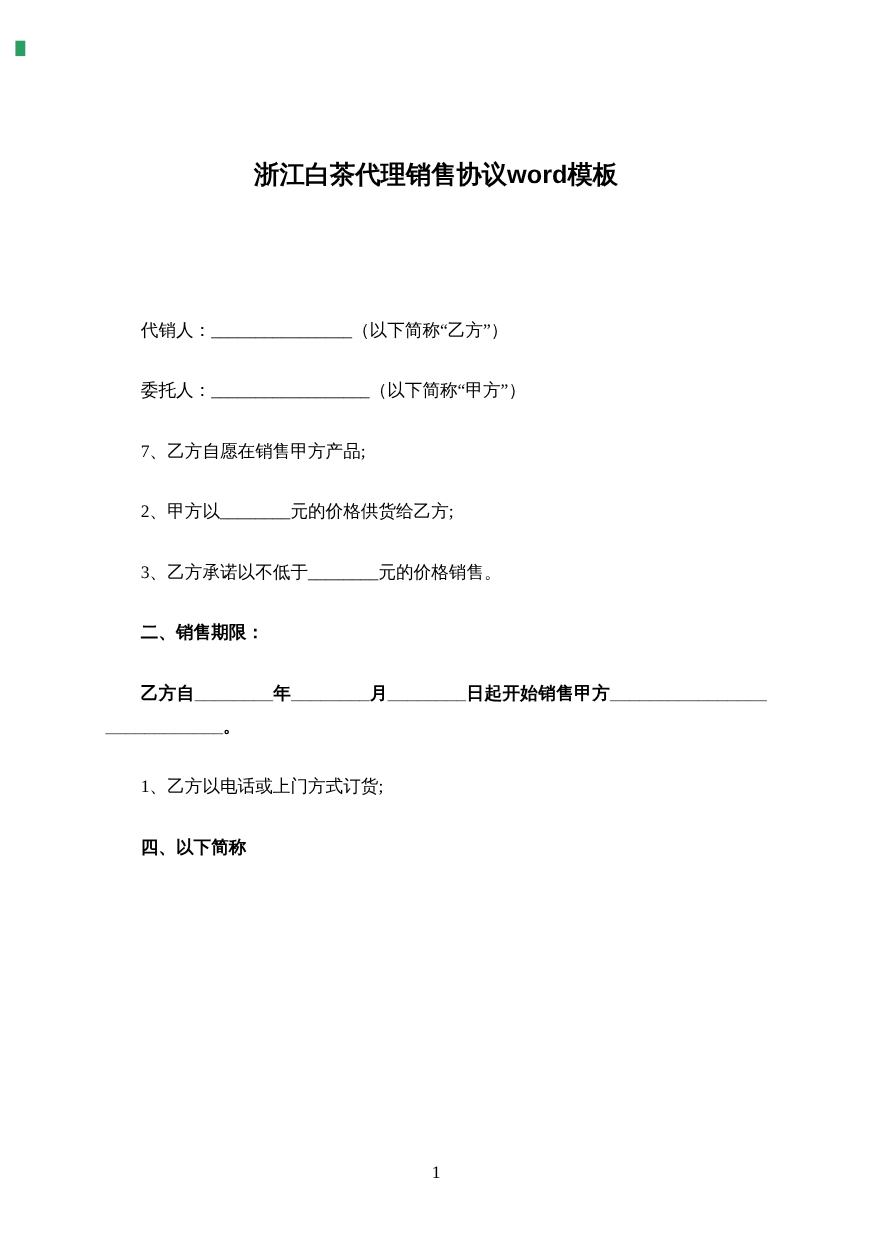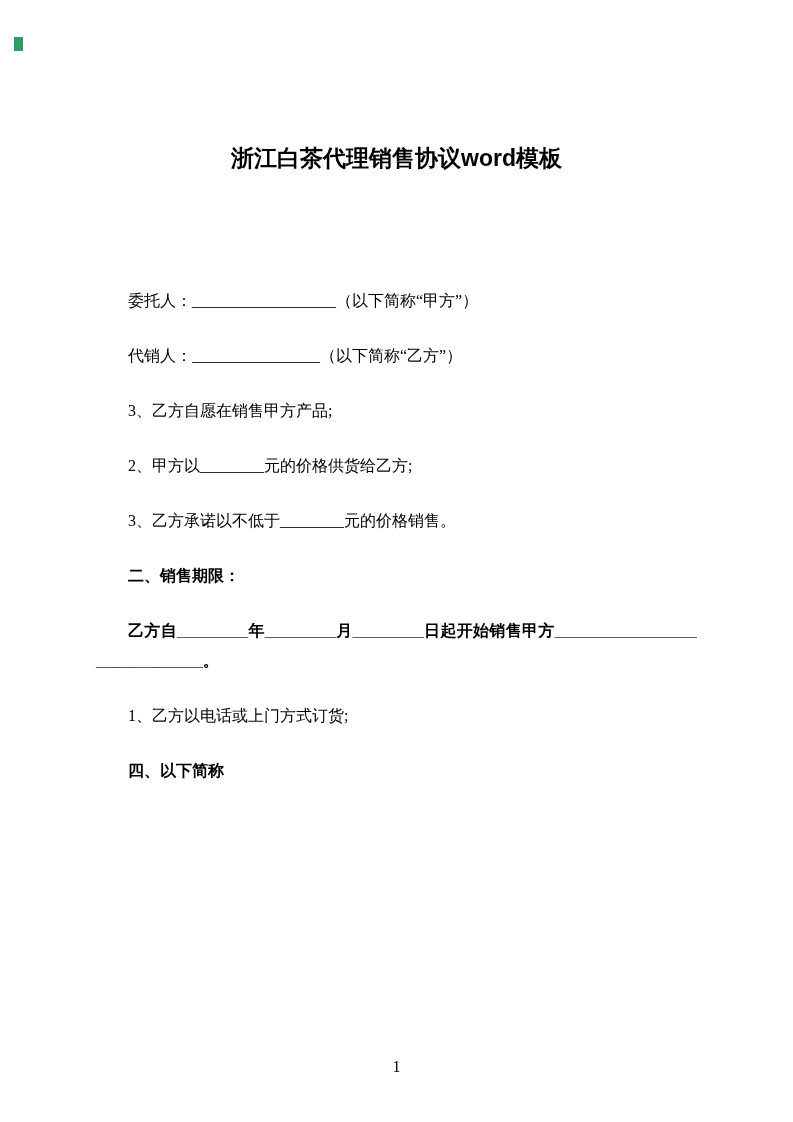--- a/index.html
+++ b/index.html
@@ -62,23 +62,23 @@
 </head>
 <body>
 
 <div class="page">
 
   <div class="corner-mark" style="background: rgb(46, 157, 99);"></div>
 
   <div class="content">
     <h1 class="doc-title">浙江白茶代理销售协议word模板</h1>
 
+    <p class="para">代销人：________________（以下简称“乙方”）</p>
     <p class="para">委托人：__________________（以下简称“甲方”）</p>
-    <p class="para">代销人：________________（以下简称“乙方”）</p>
-    <p class="para">3、乙方自愿在销售甲方产品;</p>
+    <p class="para">7、乙方自愿在销售甲方产品;</p>
     <p class="para">2、甲方以________元的价格供货给乙方;</p>
     <p class="para">3、乙方承诺以不低于________元的价格销售。</p>
     <p class="para bold">二、销售期限：</p>
     <p class="para bold">乙方自________年________月________日起开始销售甲方____________________________。</p>
     <p class="para">1、乙方以电话或上门方式订货;</p>
     <p class="para bold">四、以下简称</p>
   </div>
 
   <div class="page-number">1</div>
 

